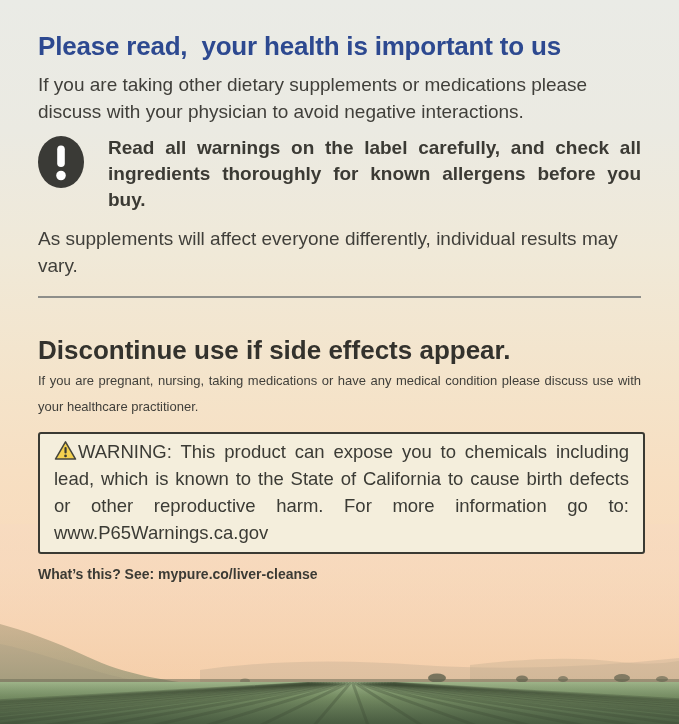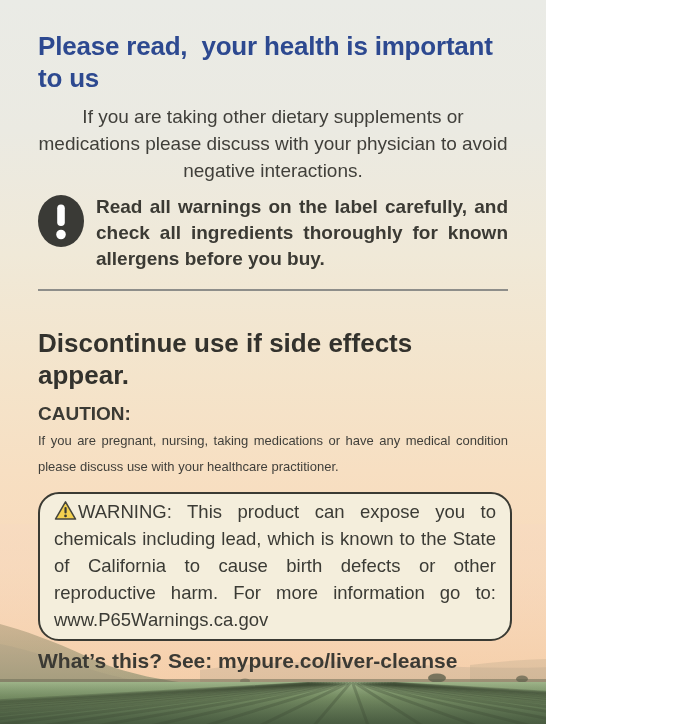--- a/index.html
+++ b/index.html
@@ -1,53 +1,53 @@
 <!DOCTYPE html>
 <html><head>
 <meta charset="utf-8">
 <style>
   html,body{margin:0;padding:0;}
   body{font-family:"Liberation Sans","DejaVu Sans",sans-serif;}
   .canvas{
-    position:relative;width:546px;height:724px;overflow:hidden;
+    position:relative;width:679px;height:724px;overflow:hidden;
     background:linear-gradient(180deg,
       #eaebe6 0%,#ebeae2 18%,#f0e9d8 35%,#f4e4cb 52%,
       #f7dfc2 65%,#f8dabb 78%,#f6d1ad 90%,#f2cba6 100%);
   }
   .landscape{position:absolute;left:0;bottom:0;width:679px;height:200px;z-index:1;}
   .content{position:absolute;inset:0;padding:30px 38px 0 38px;z-index:2;}
 
   .h1{
     font-size:26px;line-height:32px;font-weight:bold;color:#2d4990;
     letter-spacing:-0.2px;white-space:pre-wrap;margin:0;
   }
-  .body-text{font-size:19px;line-height:27px;color:#403f3a;margin:9px 0 0 0;text-align:center;}
-  .alert-row{display:flex;align-items:flex-start;margin-top:10px;gap:12px;}
+  .body-text{font-size:19px;line-height:27px;color:#403f3a;margin:9px 0 0 0;}
+  .alert-row{display:flex;align-items:flex-start;margin-top:10px;gap:24px;}
   .alert-icon{flex:0 0 46px;width:46px;height:52px;margin-top:1px;}
   .alert-text{
     font-size:19px;line-height:26px;font-weight:bold;color:#3b3a34;
     text-align:justify;margin:0;
   }
   .results{font-size:19px;line-height:27px;color:#403f3a;margin:12px 0 0 0;}
   .divider{border:none;border-top:2px solid #8e8e8a;margin:17px 0 0 0;}
   .h2{font-size:26px;line-height:32px;font-weight:bold;color:#33322d;margin:36px 0 0 0;}
   .keepout{
     font-size:19px;line-height:25px;font-weight:bold;color:#3b3a34;
     text-align:justify;margin:16px 0 0 0;
   }
   .caution-label{font-size:19px;line-height:24px;font-weight:bold;color:#3b3a34;margin:11px 0 0 0;}
   .caution-text{font-size:13px;line-height:26px;color:#403f3a;text-align:justify;margin:2px 0 0 0;}
 
   .p65-box{
-    margin:12px -4px 0 0;border:2px solid #3a3a33;border-radius:21px;
+    margin:12px -4px 0 0;border:2px solid #3a3a33;border-radius:3px;
     background:#f4eedc;padding:4px 14px 6px 14px;
   }
   .p65-text{font-size:18.5px;line-height:27px;color:#3b3b35;text-align:justify;margin:0;}
   .tri-icon{display:inline-block;width:23px;height:21px;vertical-align:-3px;margin-right:1px;}
-  .whats-this{font-size:21px;line-height:24px;font-weight:bold;color:#3b3a34;margin:8px 0 0 0;}
+  .whats-this{font-size:14px;line-height:24px;font-weight:bold;color:#3b3a34;margin:8px 0 0 0;}
 </style>
 </head>
 <body>
 
 <div class="canvas">
 
   <svg class="landscape" viewBox="0 0 679 200" preserveAspectRatio="none" aria-hidden="true">
     <defs>
       <linearGradient id="fieldGrad" x1="0" y1="0" x2="0" y2="1">
         <stop offset="0" stop-color="#9db388"></stop>
@@ -132,27 +132,27 @@
 
     <div class="alert-row">
       <svg class="alert-icon" viewBox="0 0 46 52" aria-hidden="true">
         <ellipse cx="23" cy="26" rx="23" ry="26" fill="#3a3a36"></ellipse>
         <rect x="19.2" y="9.5" width="7.6" height="21.5" rx="3.8" fill="#ffffff"></rect>
         <circle cx="23" cy="39.5" r="4.8" fill="#ffffff"></circle>
       </svg>
       <p class="alert-text">Read all warnings on the label carefully, and check all ingredients thoroughly for known allergens before you buy.</p>
     </div>
 
+    <p class="results">As supplements will affect everyone differently, individual results may vary.</p>
 
     <hr class="divider">
 
     <h2 class="h2">Discontinue use if side effects appear.</h2>
 
 
-    <p class="caution-label">CAUTION:</p>
     <p class="caution-text">If you are pregnant, nursing, taking medications or have any medical condition please discuss use with your healthcare practitioner.</p>
 
     <div class="p65-box">
       <p class="p65-text"><svg class="tri-icon" viewBox="0 0 24 22" aria-hidden="true">
             <path d="M12 2 L22.5 20 H1.5 Z" fill="#f4d14f" stroke="#45453c" stroke-width="1.6" stroke-linejoin="round"></path>
             <rect x="10.9" y="7.3" width="2.3" height="6.8" rx="1.1" fill="#3c3c34"></rect>
             <circle cx="12.05" cy="16.7" r="1.45" fill="#3c3c34"></circle>
           </svg><span>WARNING: This product can expose you to chemicals including lead, which is known to the State of California to cause birth defects or other reproductive harm.  For more information go to: www.P65Warnings.ca.gov</span></p>
     </div>
 

